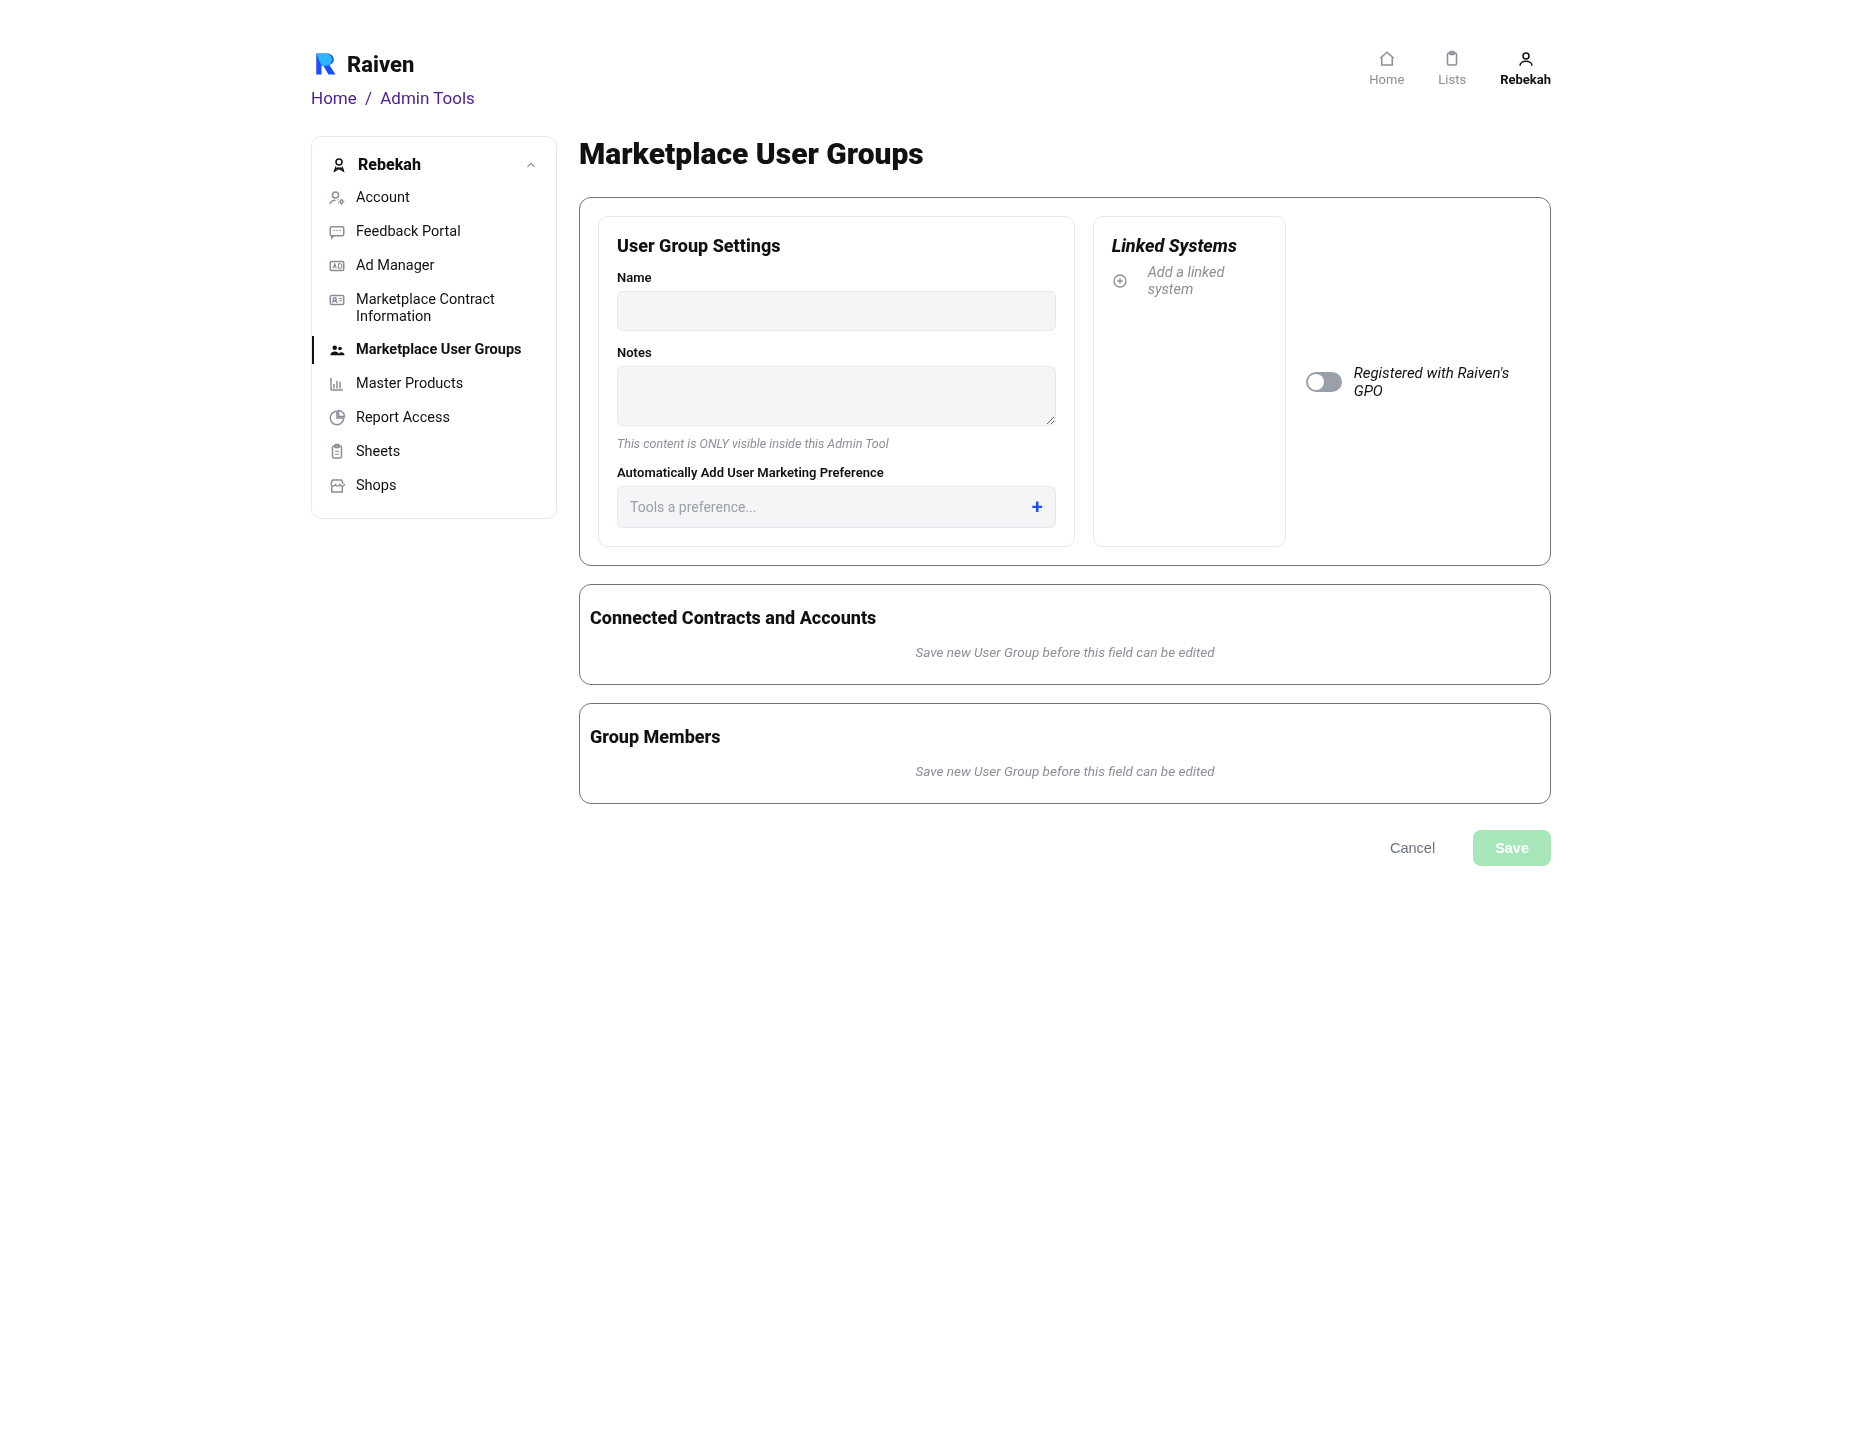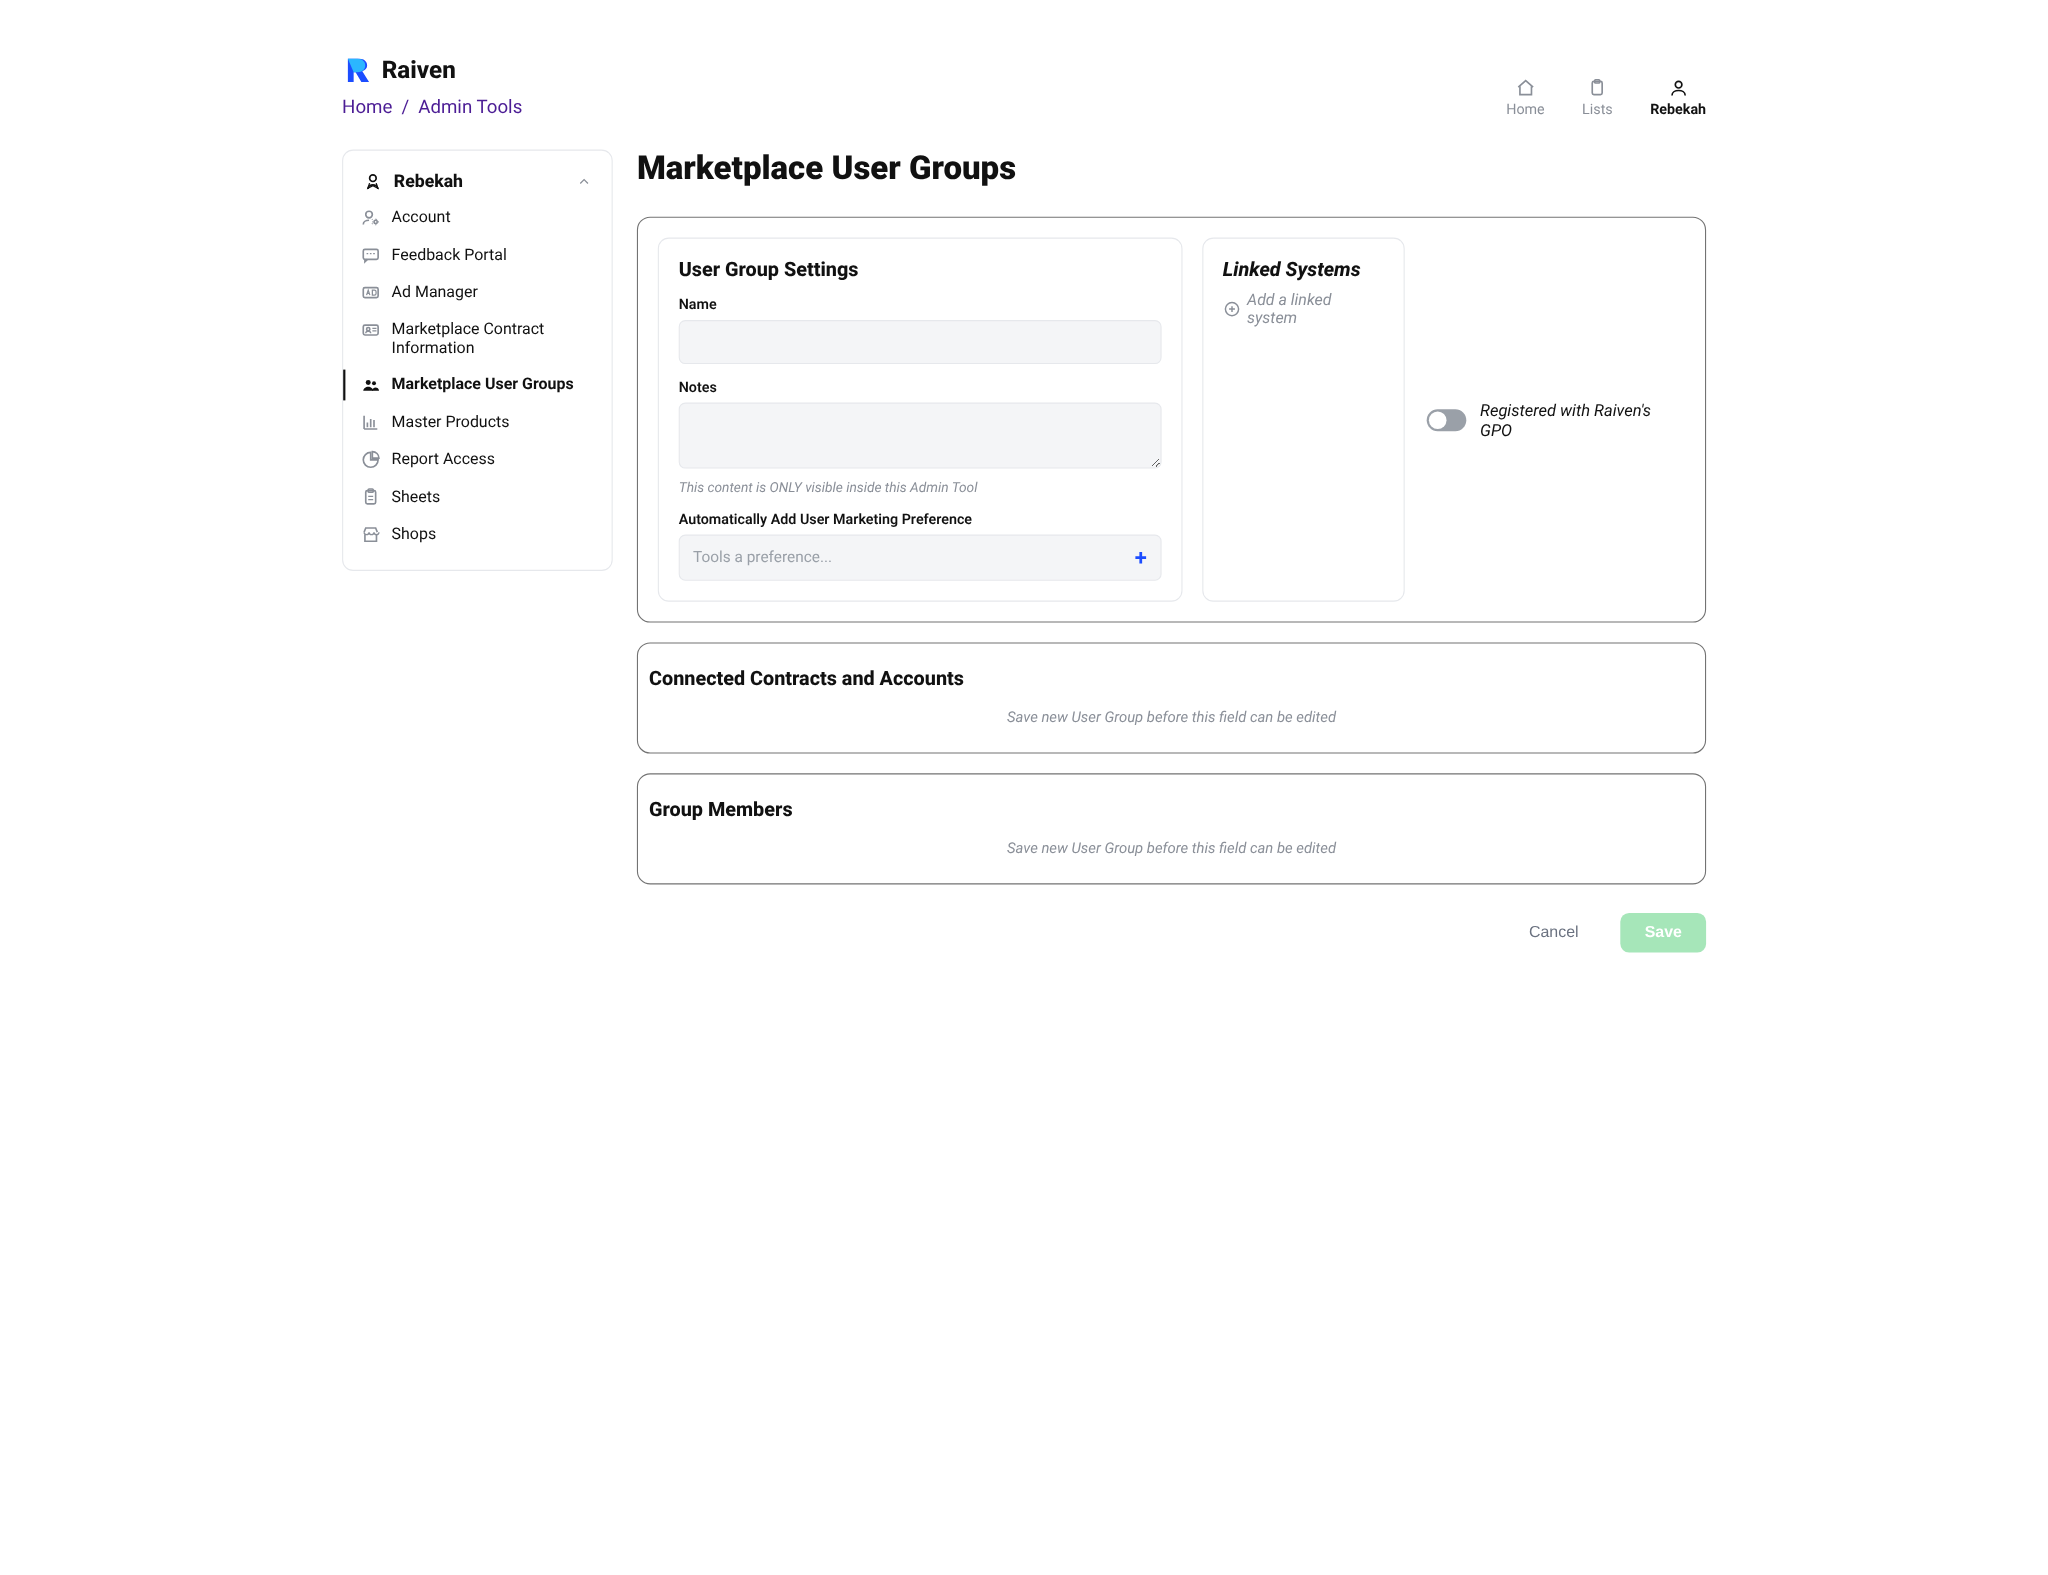--- a/index.html
+++ b/index.html
@@ -17,21 +17,21 @@
   .page {
     width: 1240px;
     margin: 0 auto;
     padding: 50px 0 120px;
     position: relative;
   }
   
   .header {
     display: flex;
     justify-content: space-between;
-    align-items: flex-end;
+    align-items: flex-start;
   }
   .header-left { display: flex; flex-direction: column; }
   .logo-row { display: flex; align-items: center; gap: 8px; }
   .logo-mark {
     width: 28px; height: 28px;
     display: inline-flex; align-items: center; justify-content: center;
   }
   .logo-mark svg { width: 28px; height: 28px; display:block; }
   .logo-text { font-size: 22px; font-weight: 800; color: #111; }
   .breadcrumbs {
@@ -140,21 +140,21 @@
   .select-row {
     display:flex; align-items:center; justify-content:space-between;
     background:#f4f5f7; border:1px solid #e6e8ec; border-radius:6px;
     padding: 10px 12px; font-size:14px; color:#9aa0a8;
   }
   .select-row .plus {
     color:#1c4dff; font-size:20px; font-weight:600; line-height:1;
   }
 
   .linked-add {
-    display:flex; align-items:center; gap:6px; color:#8a8f98; font-size:14.5px;
+    display:flex; align-items:center; gap:20px; color:#8a8f98; font-size:14.5px;
     cursor:pointer; margin-top:8px;
   }
   .linked-add .icon { width:16px; height:16px; }
   .linked-add .icon svg{ width:16px;height:16px;display:block; }
 
   .toggle-row {
     display:flex; align-items:center; gap:12px; font-size:15px;
   }
   .toggle {
     width:36px; height:20px; border-radius:999px; background:#9aa0a8;

